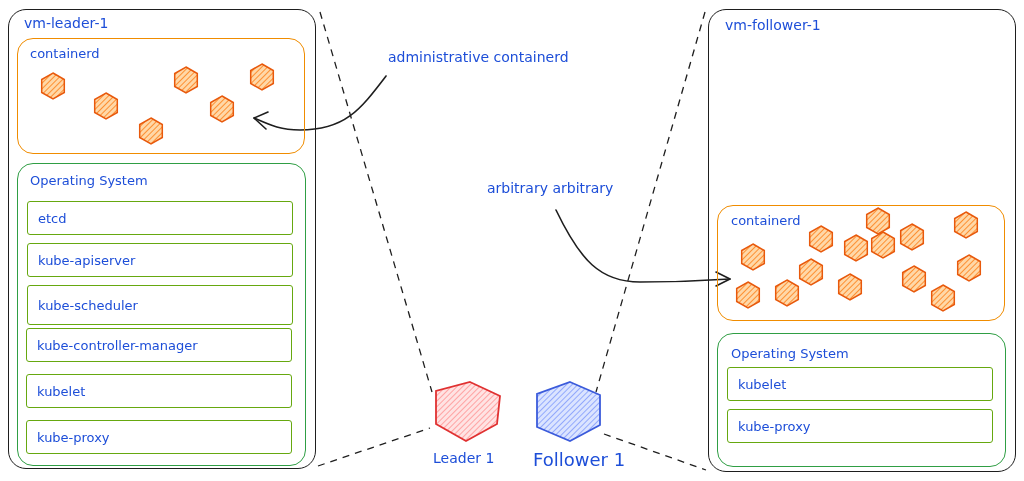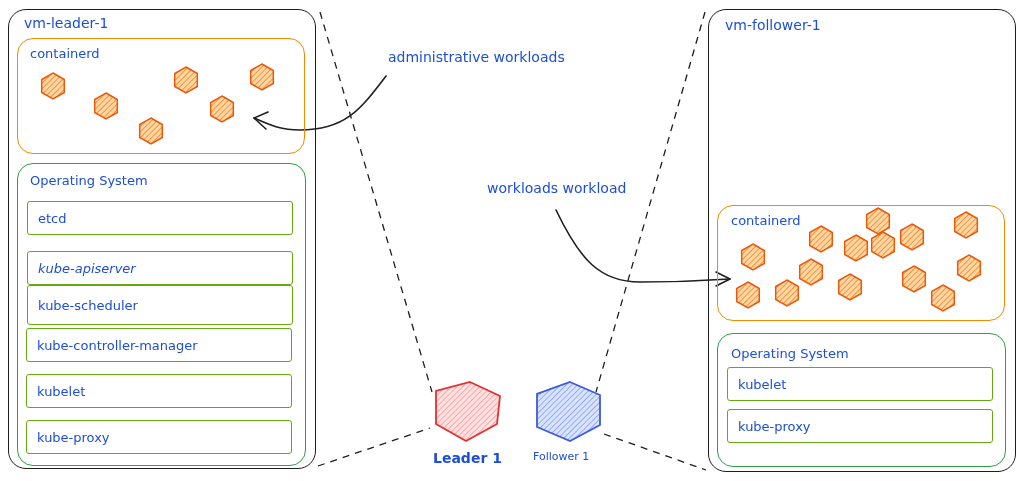--- a/index.html
+++ b/index.html
@@ -79,21 +79,21 @@
 
 <div class="box ctr" style="left:17px;top:38px;width:288px;height:116px;"></div>
 <div class="lbl" style="left:30px;top:47px;">containerd</div>
 
 <div class="box os" style="left:17px;top:163px;width:289px;height:303px;"></div>
 <div class="lbl" style="left:30px;top:174px;">Operating System</div>
 
 <div class="box comp" style="left:27px;top:201px;width:266px;height:34px;">
   <span class="lbl">etcd</span>
 </div>
-<div class="box comp" style="left:27px;top:251px;width:266px;height:34px;font-style:italic;">
+<div class="box comp" style="left:27px;top:243px;width:266px;height:34px;">
   <span class="lbl">kube-apiserver</span>
 </div>
 <div class="box comp" style="left:27px;top:285px;width:266px;height:40px;">
   <span class="lbl">kube-scheduler</span>
 </div>
 <div class="box comp" style="left:26px;top:328px;width:266px;height:34px;">
   <span class="lbl">kube-controller-manager</span>
 </div>
 <div class="box comp" style="left:26px;top:374px;width:266px;height:34px;">
   <span class="lbl">kubelet</span>
@@ -111,17 +111,17 @@
 <div class="box os" style="left:717px;top:333px;width:289px;height:134px;"></div>
 <div class="lbl" style="left:731px;top:347px;">Operating System</div>
 
 <div class="box comp" style="left:727px;top:367px;width:266px;height:34px;">
   <span class="lbl">kubelet</span>
 </div>
 <div class="box comp" style="left:727px;top:409px;width:266px;height:34px;">
   <span class="lbl">kube-proxy</span>
 </div>
 
-<div class="lbl" style="left:388px;top:50px;font-size:14px;">administrative workloads</div>
-<div class="lbl" style="left:487px;top:181px;font-size:14px;">workloads workload</div>
+<div class="lbl" style="left:388px;top:50px;font-size:14px;">administrative containerd</div>
+<div class="lbl" style="left:487px;top:181px;font-size:14px;">arbitrary arbitrary</div>
 
-<div class="lbl" style="left:433px;top:451px;font-size:14px;font-weight:bold;">Leader 1</div>
-<div class="lbl" style="left:533px;top:451px;font-size:11px;">Follower 1</div>
+<div class="lbl" style="left:433px;top:451px;font-size:14px;">Leader 1</div>
+<div class="lbl" style="left:533px;top:451px;font-size:18px;">Follower 1</div>
 
 </body></html>

